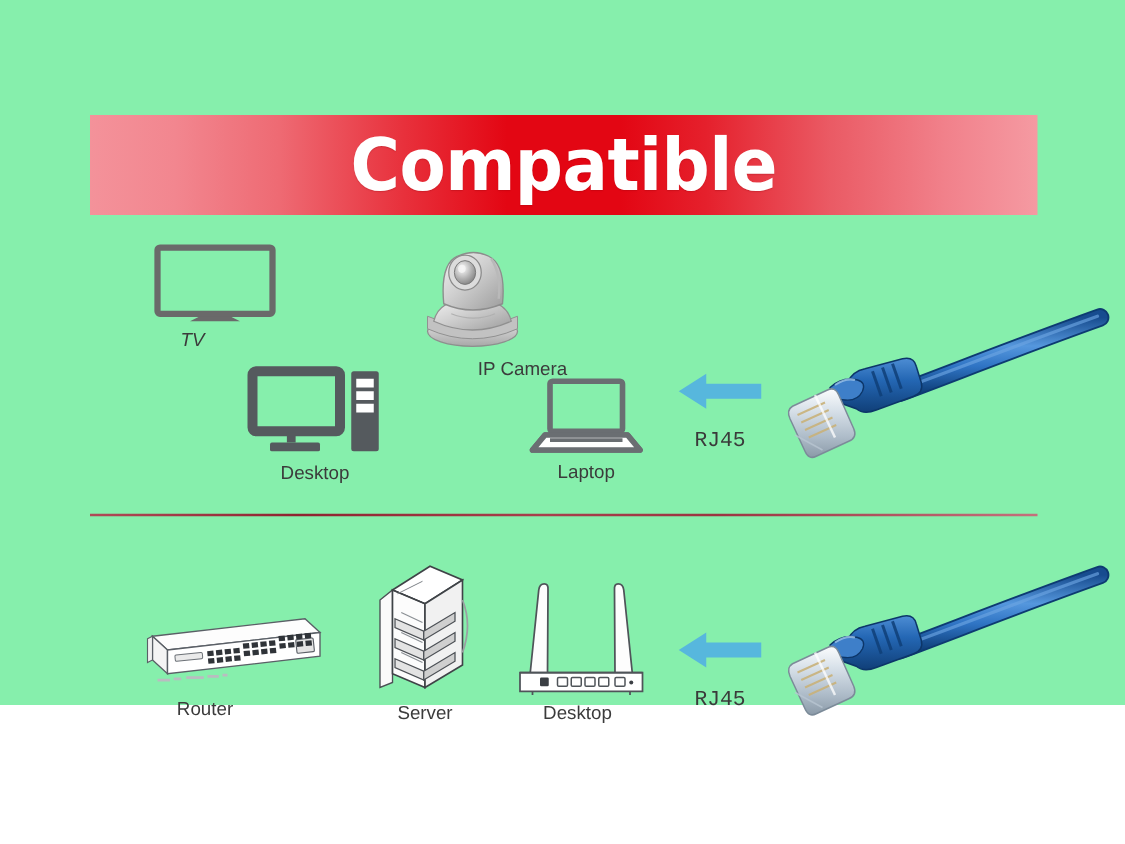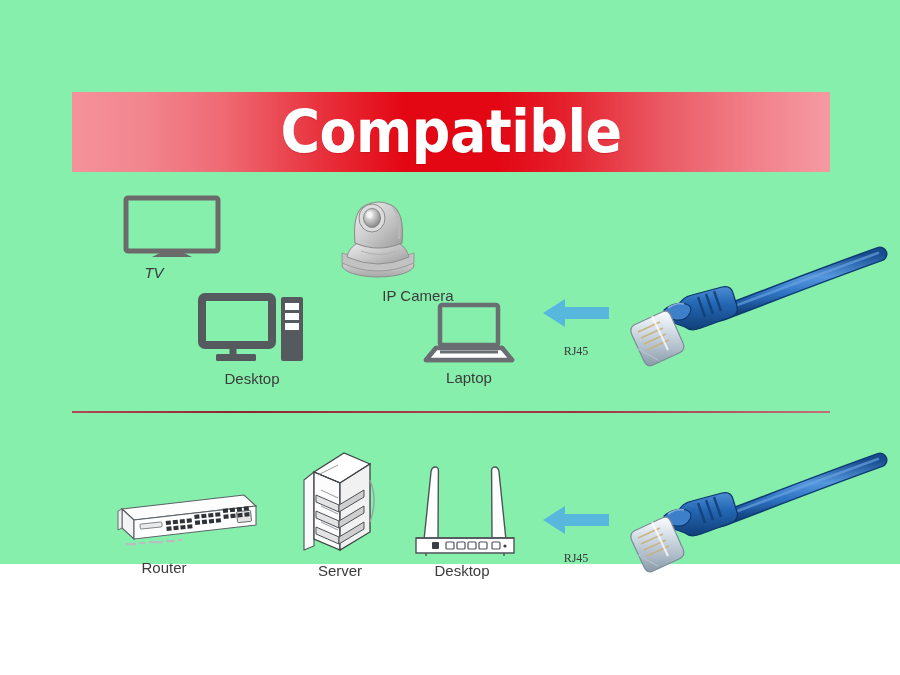--- a/index.html
+++ b/index.html
@@ -44,22 +44,22 @@
     position:absolute; left:50%; transform:translateX(-50%);
     white-space:nowrap;
     font-family:"Liberation Sans", sans-serif;
     font-size:15px; color:#3b3b3b;
   }
 
   
   .arrow-wrap{ position:absolute; }
   .rj-label{
     position:absolute; left:50%; transform:translateX(-50%);
-    white-space:nowrap; font-family:Liberation Serif, serif;
-    font-size:12px; color:#3a3a3a;
+    white-space:nowrap; font-family:Liberation Mono, monospace;
+    font-size:17px; color:#3a3a3a;
   }
 
   
   .cable{ position:absolute; }
 
   svg{ display:block; overflow:visible; }
 </style>
 </head>
 <body>
 

